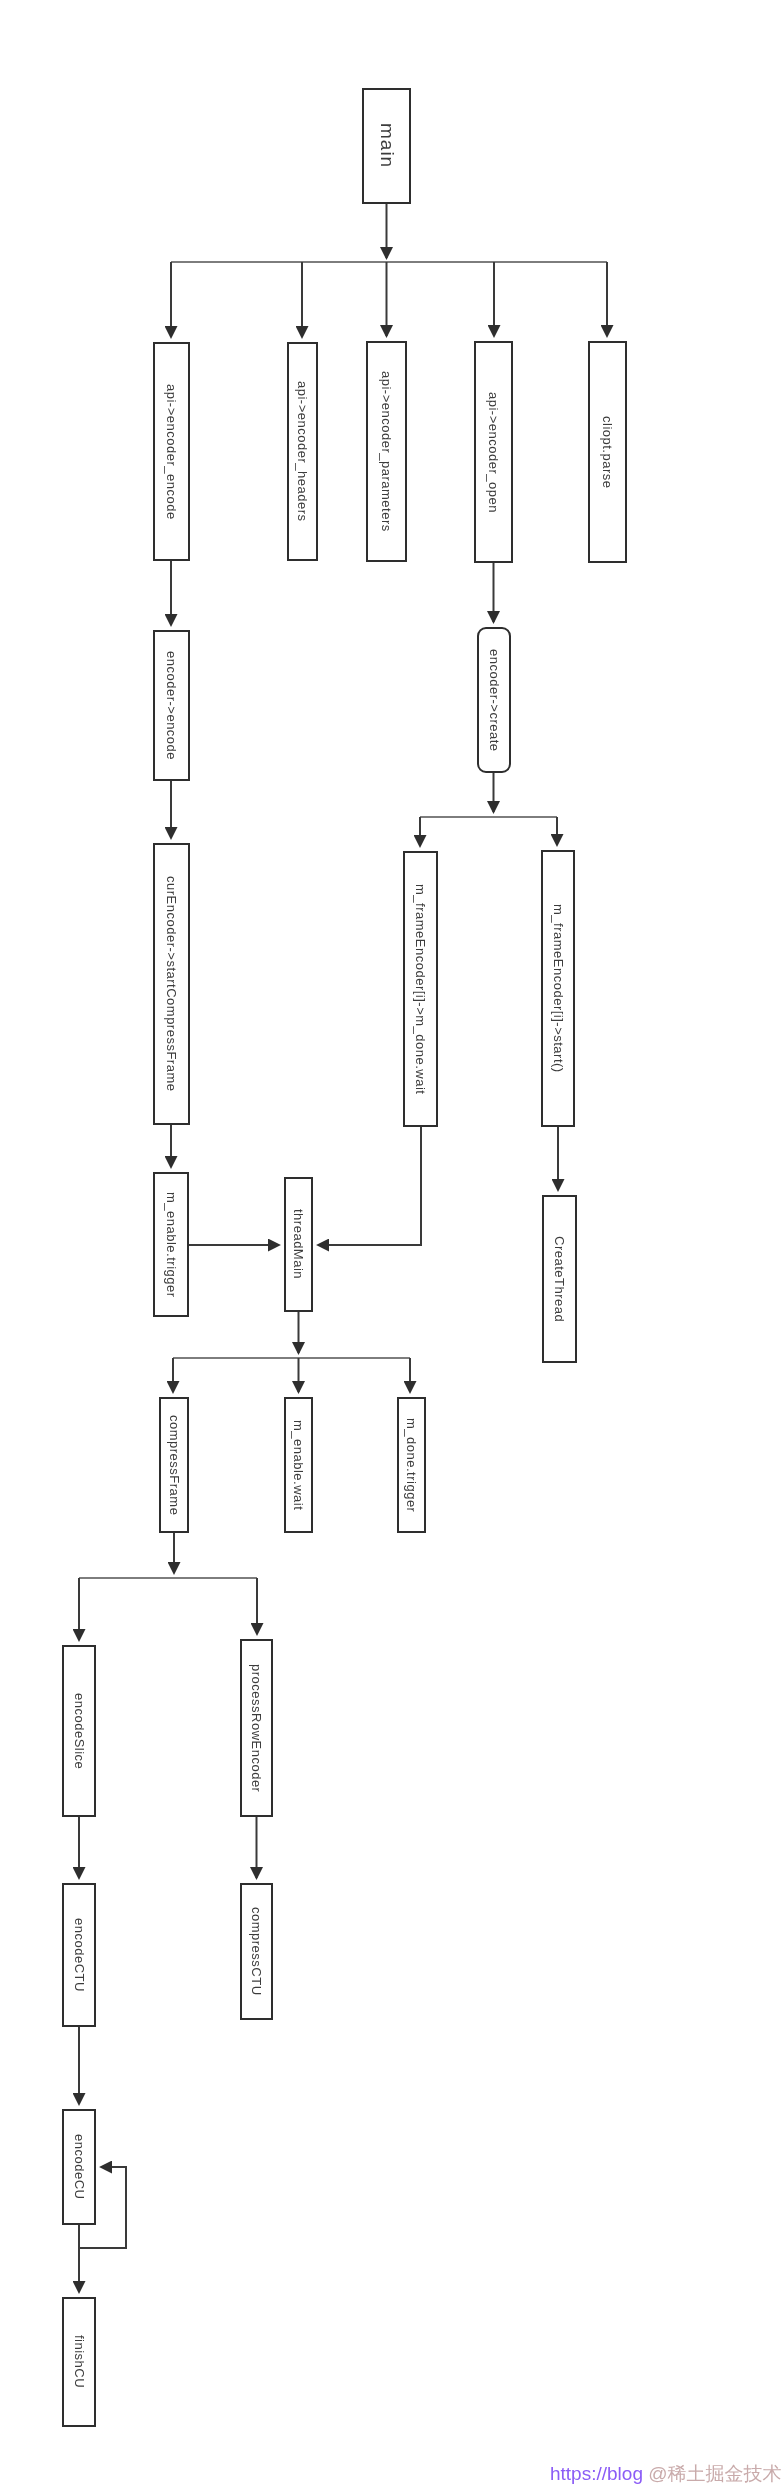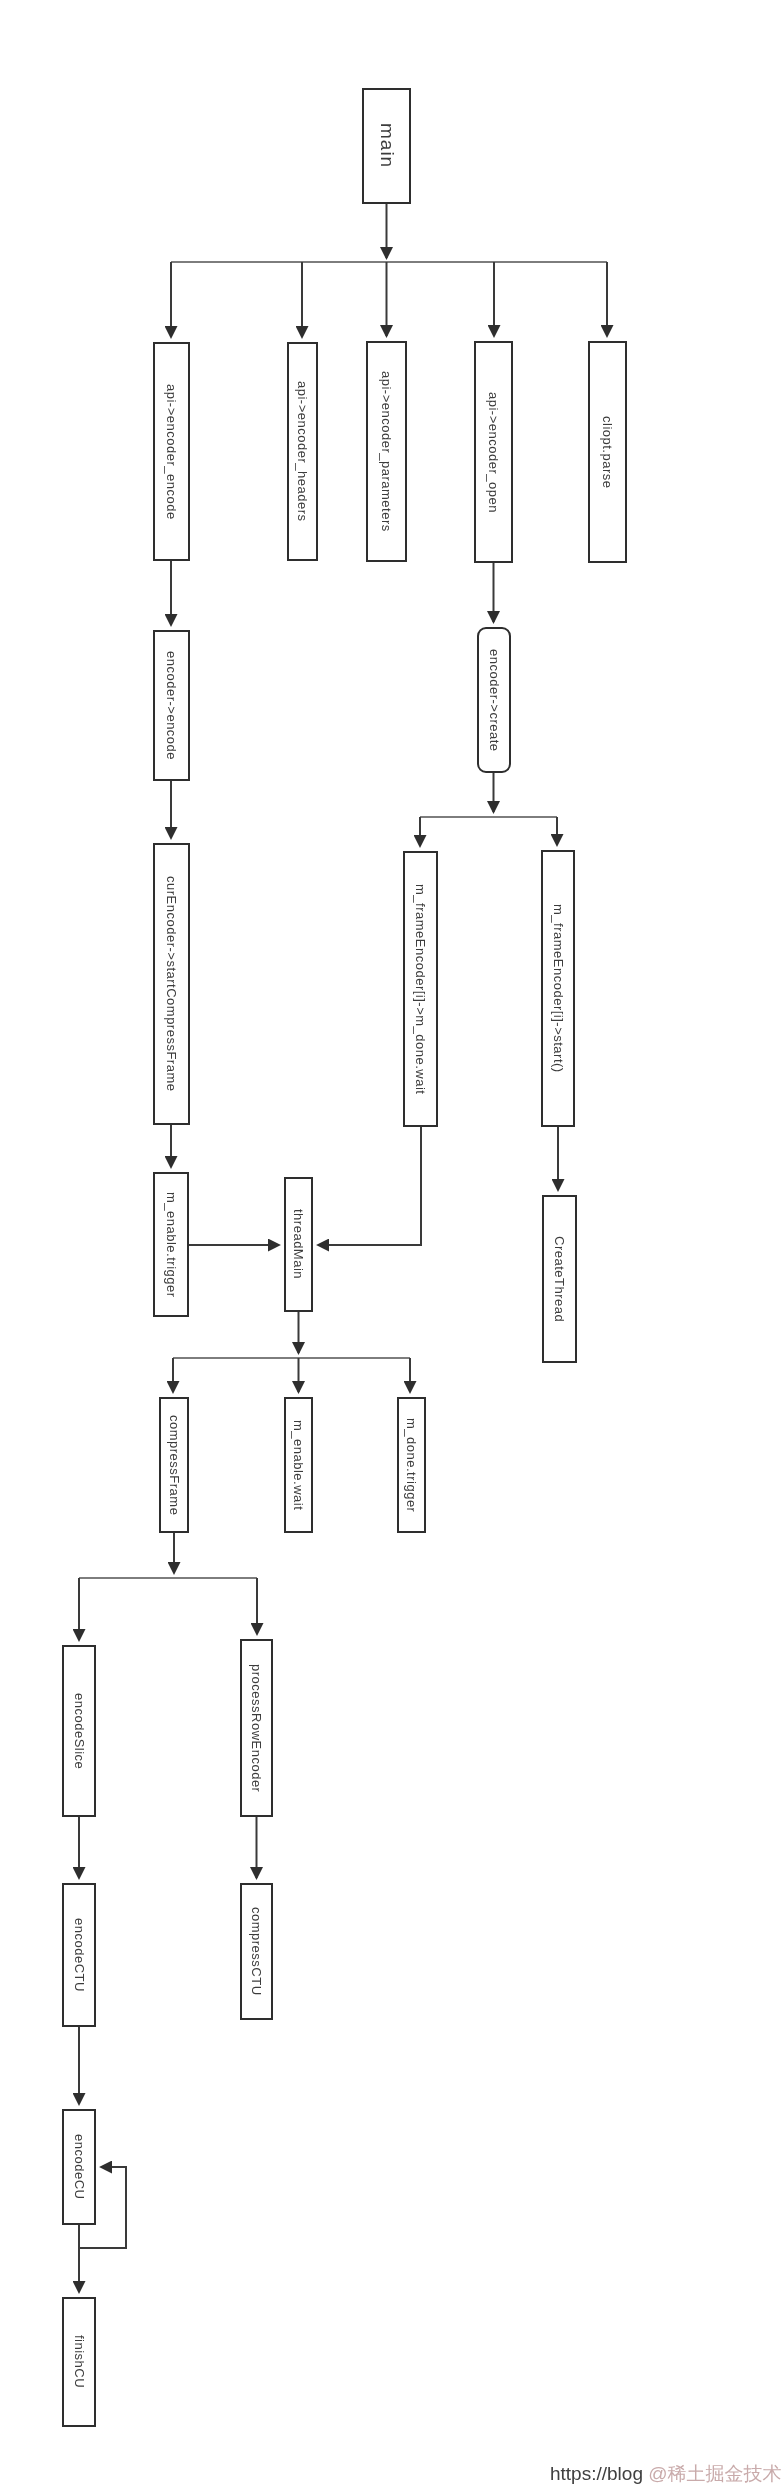--- a/index.html
+++ b/index.html
@@ -28,21 +28,21 @@
   }
   .node.rounded{border-radius:9px;}
   .node.big span{font-size:19px;letter-spacing:1px;}
   .watermark{
     position:absolute;
     top:2461px;left:550px;
     white-space:nowrap;
     z-index:3;
     font-size:19px;
   }
-  .wm-prefix{color:#404040;margin-top:33px;}
+  .wm-prefix{color:#8b5cf6;margin-top:33px;}
   .wm-handle{color:#c9abab;}
 </style>
 </head>
 <body>
 
 <div class="canvas">
 
   <svg class="edges" width="781" height="2490" viewBox="0 0 781 2490" fill="none">
     <defs>
       <marker id="ah" viewBox="0 0 10 10" refX="8.5" refY="5" markerWidth="6.5" markerHeight="6.5" orient="auto-start-reverse">

